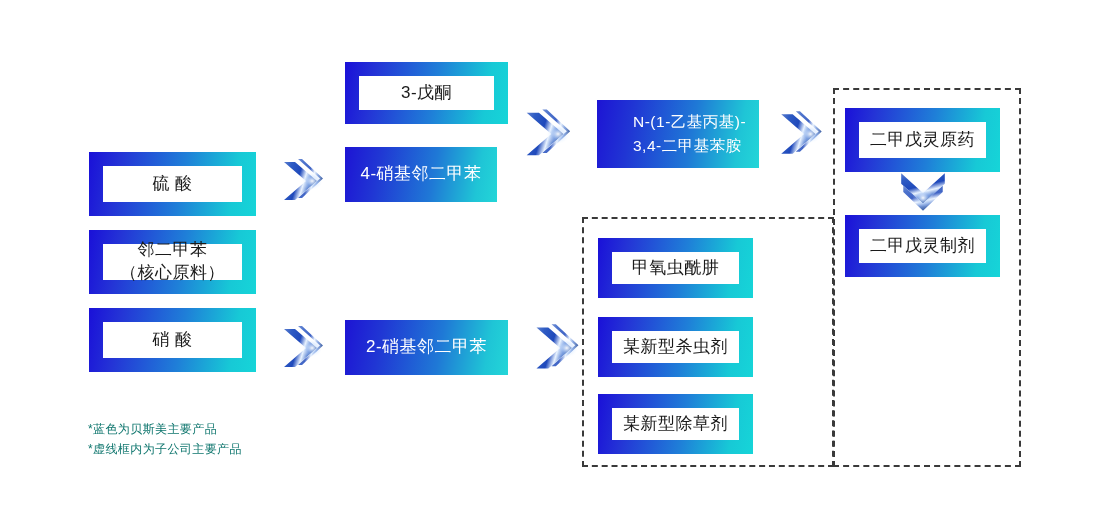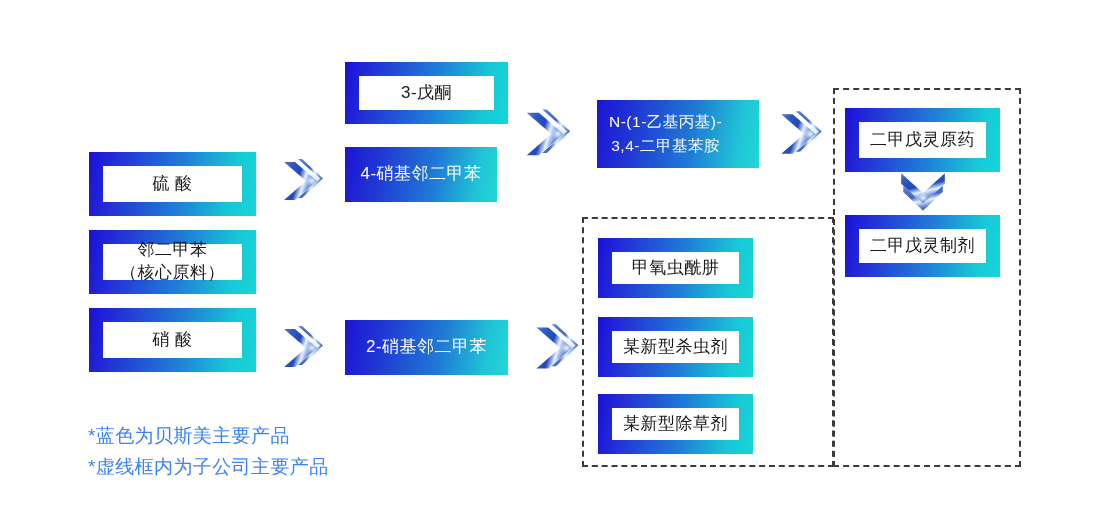--- a/index.html
+++ b/index.html
@@ -50,42 +50,42 @@
     white-space: pre-line;
   }
 
   
   .node.filled {
     background: linear-gradient(100deg, #1d14d4 0%, #2036d4 22%, #1f79d6 58%, #1fc5d6 86%, #23d6d8 100%);
     color: #ffffff;
   }
   .node.filled.left-text {
     justify-content: flex-start;
-    text-align: center;
-    padding-left: 12px;
+    text-align: left;
+    padding-left: 36px;
   }
 
   
   .dashed-box {
     position: absolute;
     box-sizing: border-box;
     border: 2px dashed #3a3a3a;
     background: transparent;
   }
 
   
   .arrow {
     position: absolute;
   }
 
   
   .footnotes {
     position: absolute;
-    color: #3b82f6;
-    font-size: 19px;
+    color: #0f766e;
+    font-size: 12px;
     line-height: 1.65;
     letter-spacing: 0.4px;
   }
   .footnotes div { white-space: pre; }
 </style>
 </head>
 <body>
 
 <div id="canvas">
 

